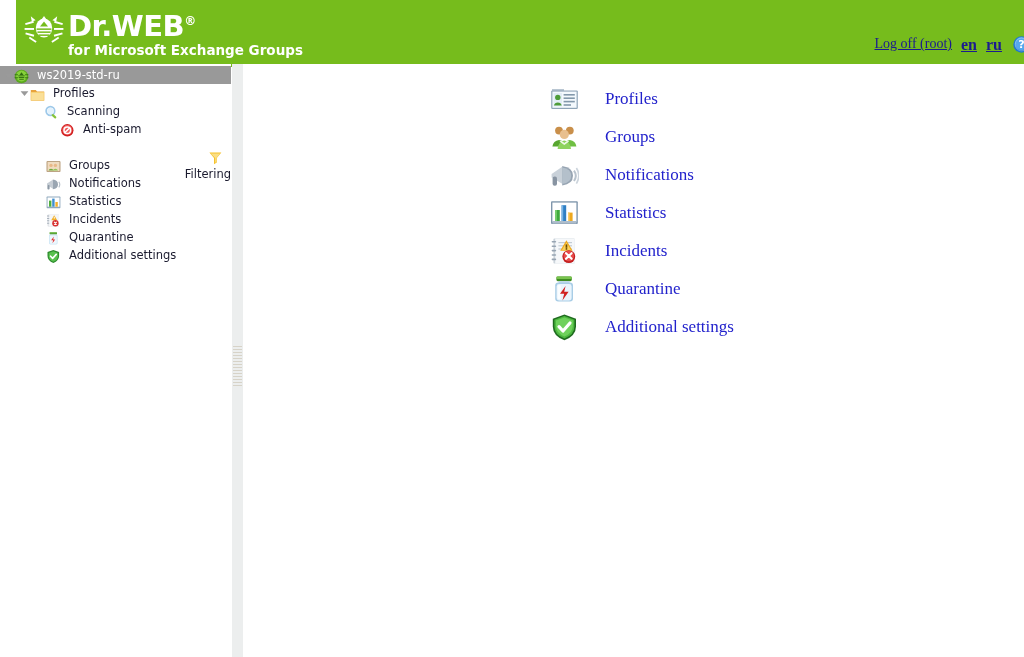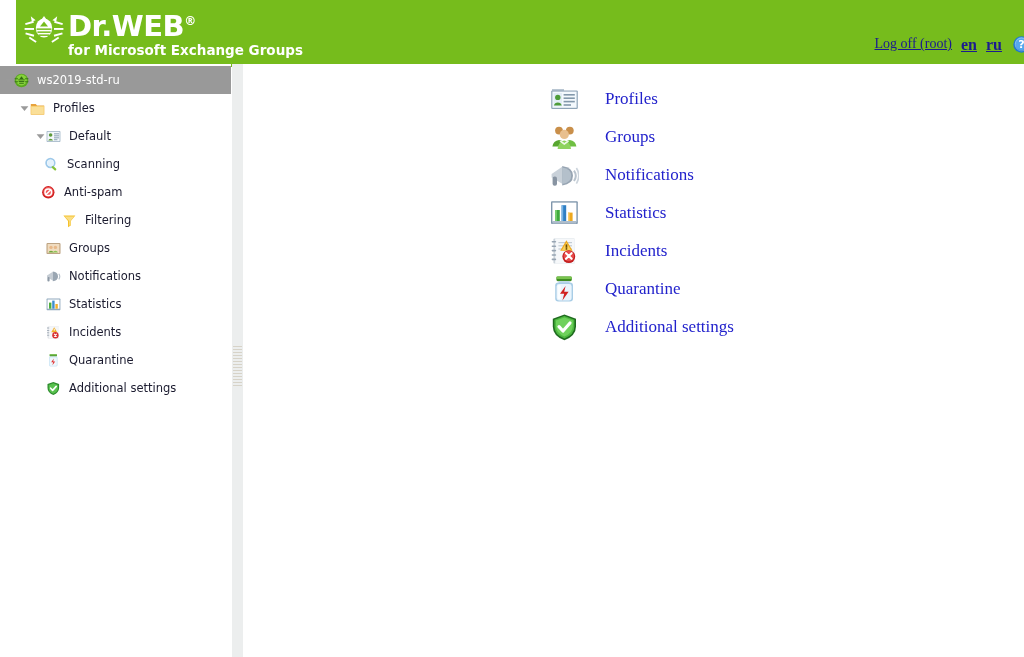--- a/index.html
+++ b/index.html
@@ -89,22 +89,22 @@
     overflow: hidden;
   }
   #tree {
     padding-top: 2px;
     font-family: "DejaVu Sans", sans-serif;
     font-size: 11.5px;
     color: #1a1a2e;
   }
   .tree-node {
     display: flex;
-    align-items: center;
-    height: 28px;
+    align-items: flex-end;
+    height: 18px;
     cursor: pointer;
     white-space: nowrap;
   }
   .tree-node.selected {
     background: #999999;
     color: #ffffff;
     width: 231px;
   }
   .twisty {
     width: 12px; height: 18px;
@@ -258,66 +258,44 @@
         </span>
         <span style="display: flex; flex: 0 0 15px; margin-right: 4px;">
           <svg class="tnode-icon" viewBox="0 0 15 15">
             <path d="M0.8 3.0 h5 l1.2 1.4 h7.2 v9.2 h-13.4 z" fill="#e8a33d"></path>
             <path d="M0.8 5.0 h13.4 v8.6 h-13.4 z" fill="#f7cd6a"></path>
             <path d="M1.4 5.8 h12.2 v7.2 h-12.2 z" fill="#fadf98"></path>
           </svg>
         </span>
         <span class="tnode-label">Profiles</span>
       </div>
-      <div class="tree-node" style="padding-left: 34px;">
-        <span class="twisty">
-          <svg width="9" height="9" viewBox="0 0 9 9">
-            <path d="M0.6 2.2 h7.8 l-3.9 4.8 z" fill="#9a9a9a"></path>
-          </svg>
-        </span>
-        <span style="display: flex; flex: 0 0 15px; margin-right: 4px;">
-          <svg class="tnode-icon" viewBox="0 0 15 15">
-            <rect x="0.6" y="2.0" width="13.8" height="11" rx="0.8" fill="#9fb4c6"></rect>
-            <rect x="1.4" y="2.8" width="12.2" height="9.4" fill="#f2f7fb"></rect>
-            <circle cx="4.6" cy="6.0" r="1.8" fill="#5d9a3a"></circle>
-            <path d="M2.2 11.4 a2.6 2.6 0 0 1 4.8 0 z" fill="#5d9a3a"></path>
-            <g fill="#7e97ab">
-              <rect x="8" y="4.4" width="5" height="0.9"></rect>
-              <rect x="8" y="6.4" width="5" height="0.9"></rect>
-              <rect x="8" y="8.4" width="5" height="0.9"></rect>
-              <rect x="8" y="10.3" width="3.4" height="0.9"></rect>
-            </g>
-          </svg>
-        </span>
-        <span class="tnode-label">Default</span>
-      </div>
       <div class="tree-node" style="padding-left: 32px;">
         <span class="twisty"></span>
         <span style="display: flex; flex: 0 0 15px; margin-right: 4px;">
           <svg class="tnode-icon" viewBox="0 0 15 15">
             <circle cx="6.4" cy="6.0" r="4.3" fill="none" stroke="#9ec9ea" stroke-width="1.7"></circle>
             <circle cx="6.4" cy="6.0" r="3.2" fill="#dff0fc" opacity="0.85"></circle>
             <rect x="8.0" y="9.0" width="5.4" height="2.2" rx="1.0" transform="rotate(42 8.8 9.8)" fill="#86c43a"></rect>
           </svg>
         </span>
         <span class="tnode-label">Scanning</span>
       </div>
-      <div class="tree-node" style="padding-left: 29px;">
+      <div class="tree-node" style="padding-left: 48px;">
         <span class="twisty"></span>
         <span style="display: flex; flex: 0 0 15px; margin-right: 4px;">
           <svg class="tnode-icon" viewBox="0 0 15 15">
             <circle cx="7.3" cy="7.3" r="6.2" fill="#d02020"></circle>
             <circle cx="7.3" cy="7.0" r="5.0" fill="#f05a5a"></circle>
             <circle cx="7.3" cy="7.3" r="3.3" fill="none" stroke="#ffffff" stroke-width="1.5"></circle>
             <rect x="3.3" y="6.5" width="8" height="1.5" transform="rotate(-45 7.3 7.3)" fill="#ffffff"></rect>
           </svg>
         </span>
         <span class="tnode-label">Anti-spam</span>
       </div>
-      <div class="tree-node" style="padding-left: 50px;">
+      <div class="tree-node" style="padding-left: 50px; flex-direction: column;">
         <span class="twisty"></span>
         <span style="display: flex; flex: 0 0 15px; margin-right: 4px;">
           <svg class="tnode-icon" viewBox="0 0 15 15">
             <path d="M1.4 2.4 h12 l-4.6 5.6 v4.4 l-2.8 1.8 v-6.2 z" fill="#f5c12b"></path>
             <path d="M2.6 3.4 h9.6 l-3.8 4.6 v4.0 l-1.2 0.8 v-4.8 z" fill="#fade85"></path>
           </svg>
         </span>
         <span class="tnode-label">Filtering</span>
       </div>
       <div class="tree-node" style="padding-left: 34px;">

